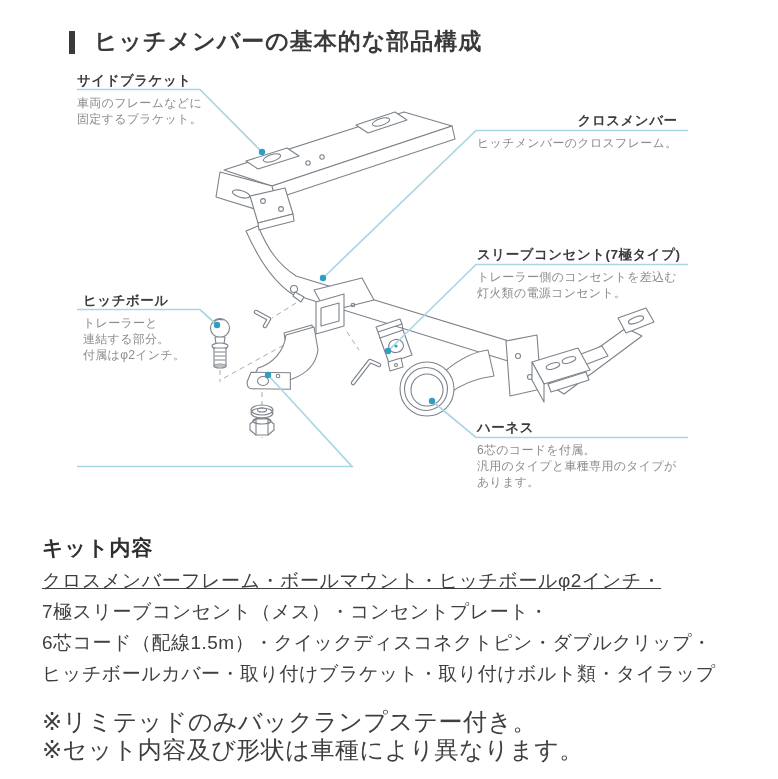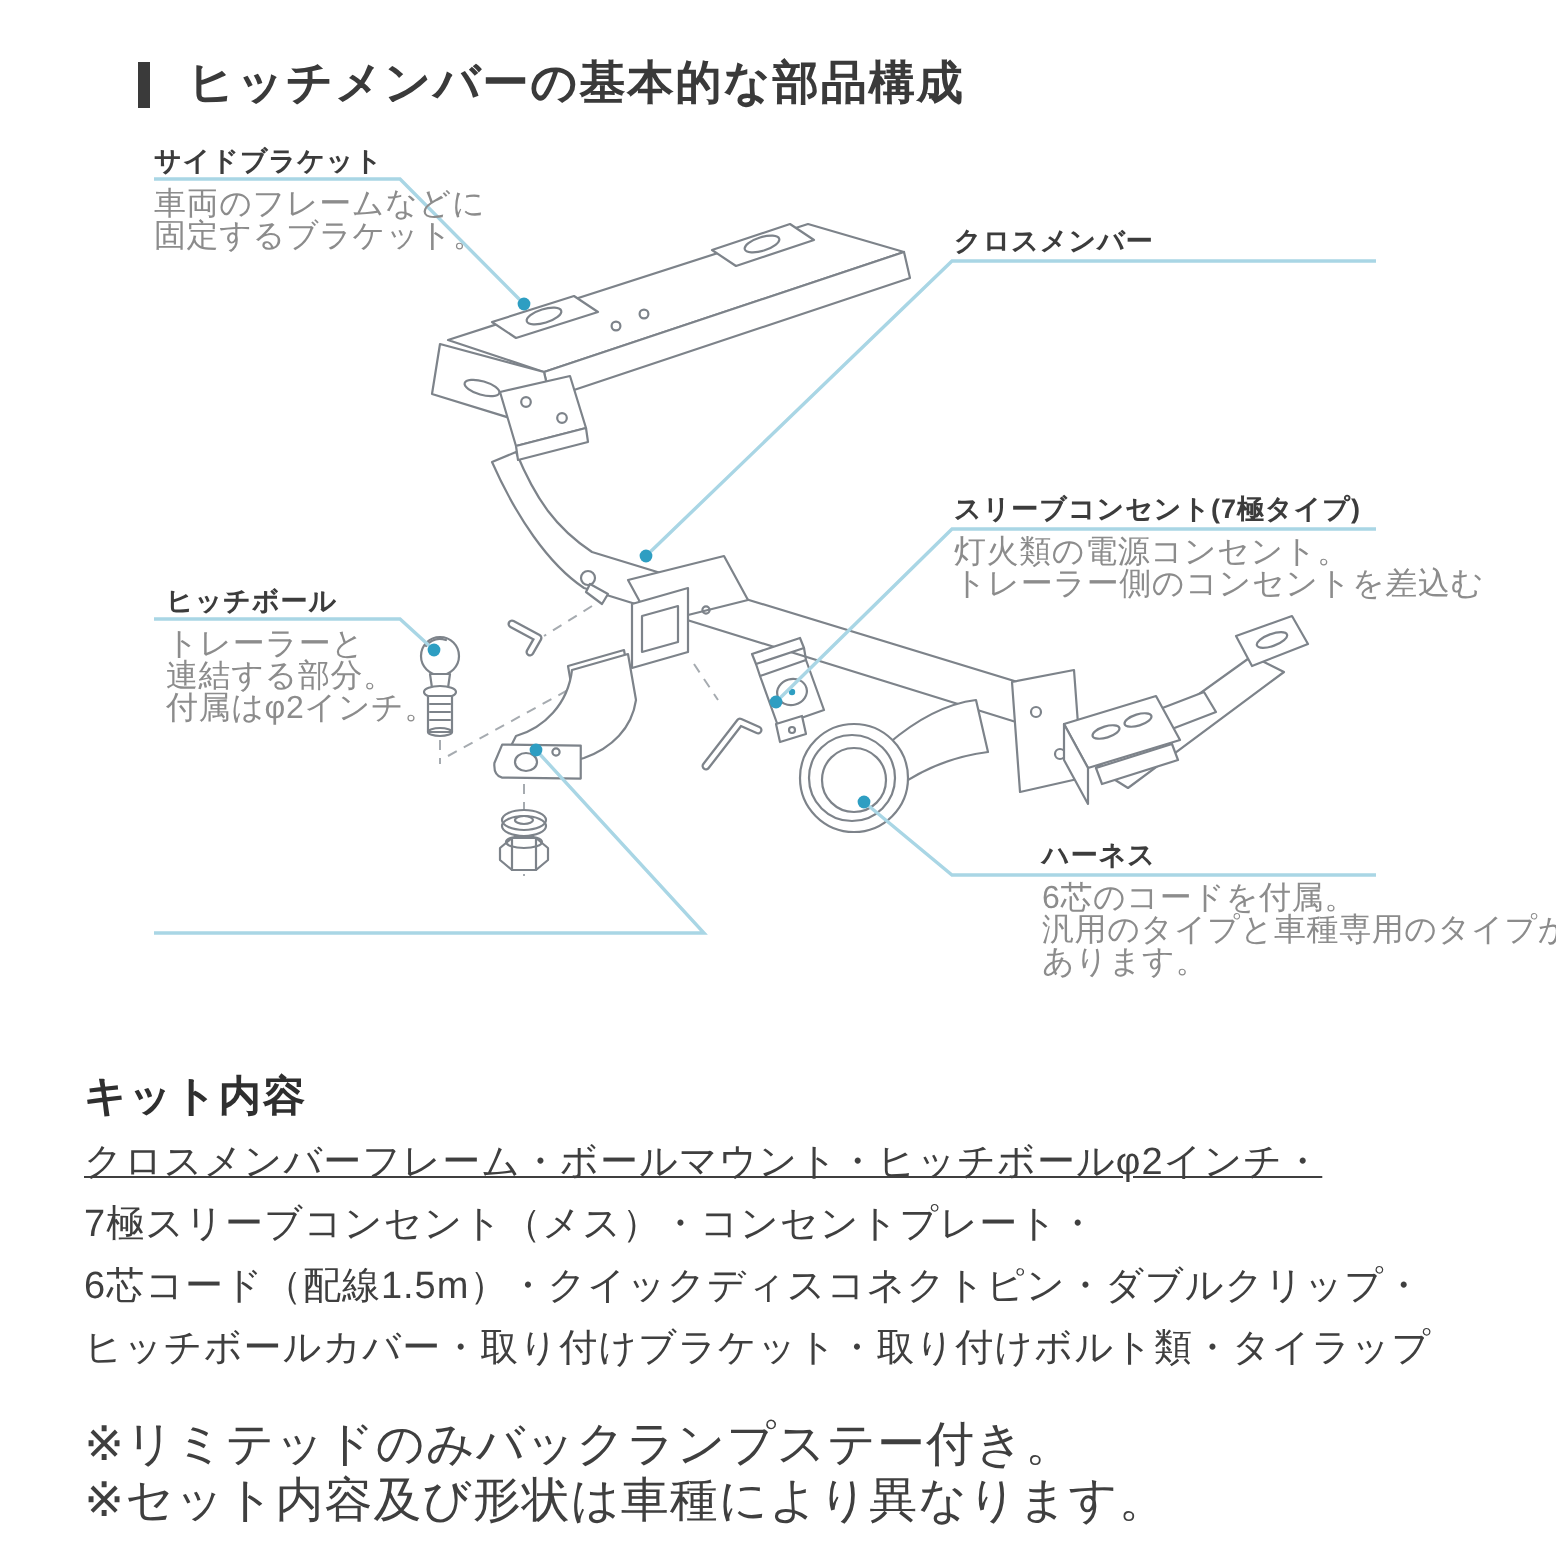--- a/index.html
+++ b/index.html
@@ -6,21 +6,21 @@
   #page{
     position:relative;width:778px;height:779px;background:#ffffff;
     font-family:"Liberation Sans","DejaVu Sans",sans-serif;overflow:hidden;padding-left:10px;
   }
   
   .hdr-bar{position:absolute;left:69px;top:31px;width:6px;height:23px;background:#3a3a3a;}
   .hdr-title{position:absolute;left:94px;top:26px;font-size:23px;font-weight:bold;color:#3a3a3a;letter-spacing:1px;}
   
   .lbl{position:absolute;}
   .lbl .t{font-size:13.5px;font-weight:bold;color:#3c3c3c;letter-spacing:.5px;line-height:17px;}
-  .lbl .d{font-size:16px;color:#8c8c8c;line-height:16px;margin-top:6px;letter-spacing:.3px;}
+  .lbl .d{font-size:12px;color:#8c8c8c;line-height:16px;margin-top:6px;letter-spacing:.3px;}
   
   #fig{position:absolute;left:0;top:0;}
   .ln{fill:none;stroke:#7d838a;stroke-width:1.1;stroke-linejoin:round;stroke-linecap:round;}
   .fc{fill:#ffffff;stroke:#7d838a;stroke-width:1.1;stroke-linejoin:round;}
   .thick{fill:none;stroke:#7d838a;stroke-width:4.5;stroke-linecap:round;stroke-linejoin:round;}
   .thin-w{fill:none;stroke:#ffffff;stroke-width:2.2;stroke-linecap:round;stroke-linejoin:round;}
   .dash{fill:none;stroke:#a6abb0;stroke-width:1;stroke-dasharray:5 4;}
   .lead{fill:none;stroke:#a9d6e5;stroke-width:1.7;}
   .dot{fill:#2e9ec2;stroke:none;}
   
@@ -172,40 +172,43 @@
   <div class="lbl" style="left:77px;top:72px;">
     <div class="t">サイドブラケット</div>
     <div class="d">
       <div>車両のフレームなどに</div>
       <div>固定するブラケット。</div>
     </div>
   </div>
 
   <div class="lbl" style="left:477px;top:112px;text-align:right;">
     <div class="t">クロスメンバー</div>
+    <div class="d">
+      <div>ヒッチメンバーのクロスフレーム。</div>
+    </div>
   </div>
 
   <div class="lbl" style="left:477px;top:246px;">
     <div class="t">スリーブコンセント(7極タイプ)</div>
     <div class="d">
+      <div>トレーラー側のコンセントを差込む</div>
       <div>灯火類の電源コンセント。</div>
-      <div>トレーラー側のコンセントを差込む</div>
     </div>
   </div>
 
   <div class="lbl" style="left:83px;top:292px;">
     <div class="t">ヒッチボール</div>
     <div class="d">
       <div>トレーラーと</div>
       <div>連結する部分。</div>
       <div>付属はφ2インチ。</div>
     </div>
   </div>
 
-  <div class="lbl" style="left:477px;top:419px;margin-left:44px;">
+  <div class="lbl" style="left:477px;top:419px;">
     <div class="t">ハーネス</div>
     <div class="d">
       <div>6芯のコードを付属。</div>
       <div>汎用のタイプと車種専用のタイプが</div>
       <div>あります。</div>
     </div>
   </div>
 
 
   <div class="kit-h">キット内容</div>

